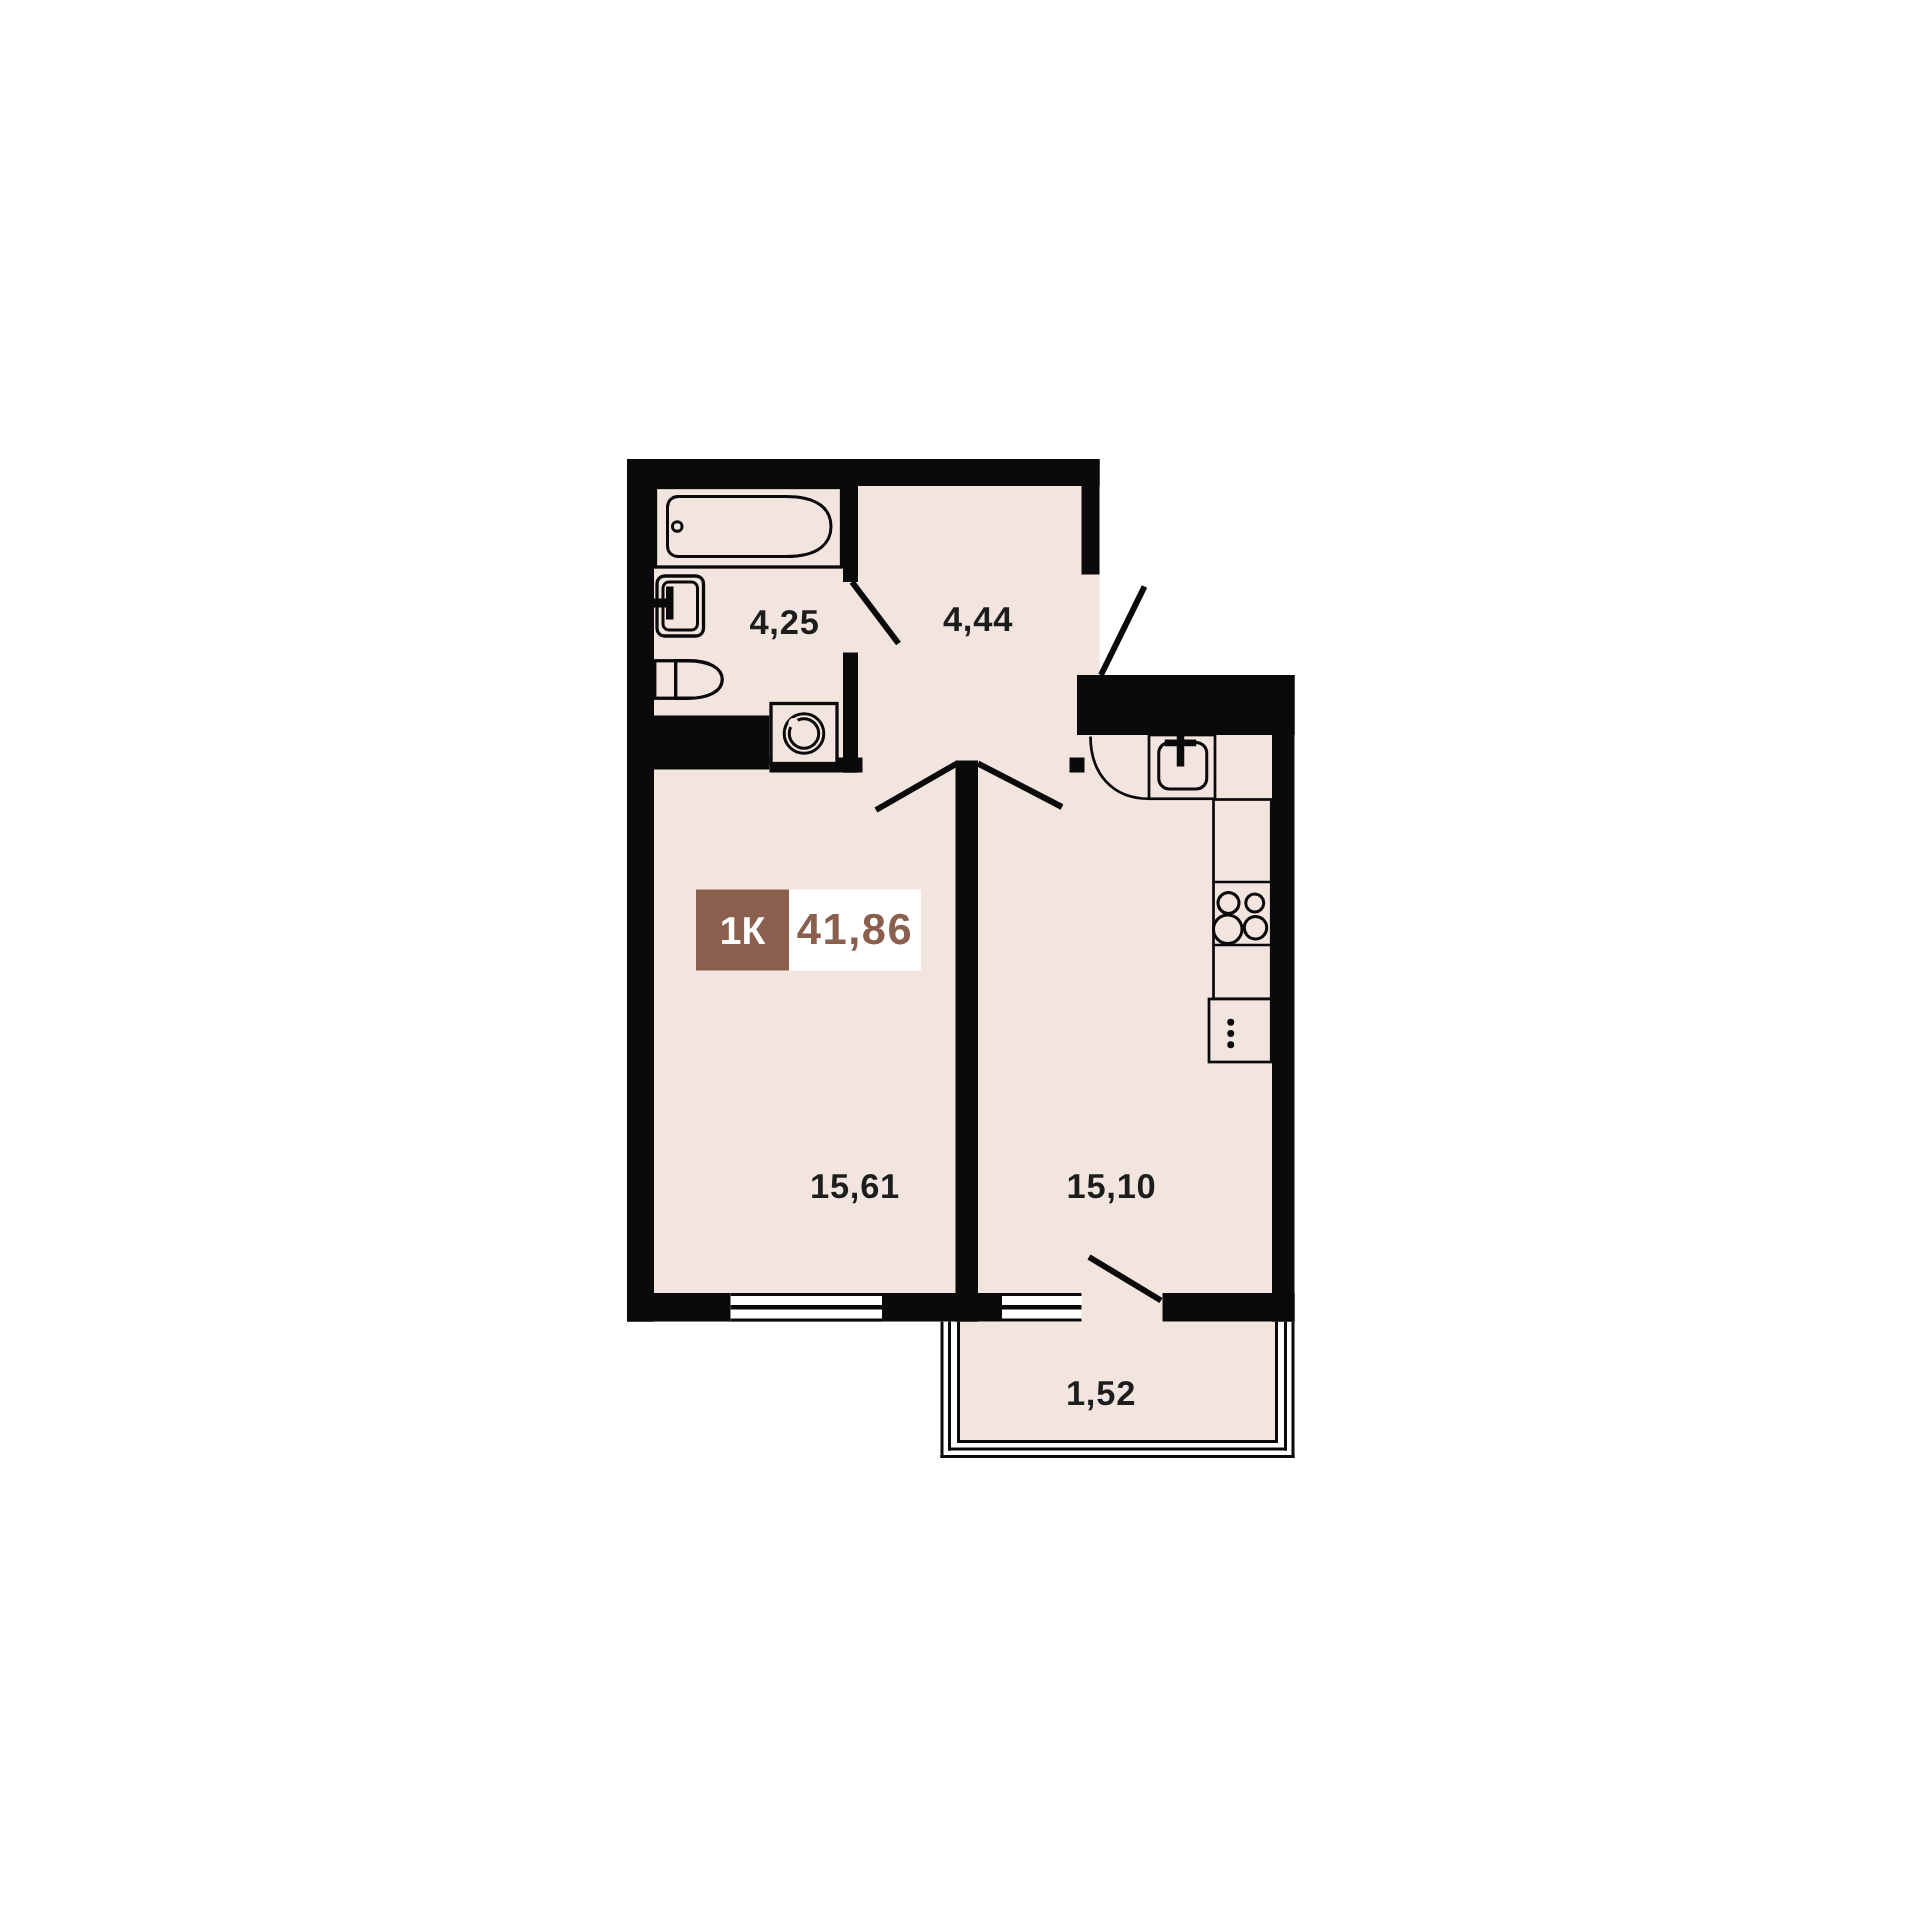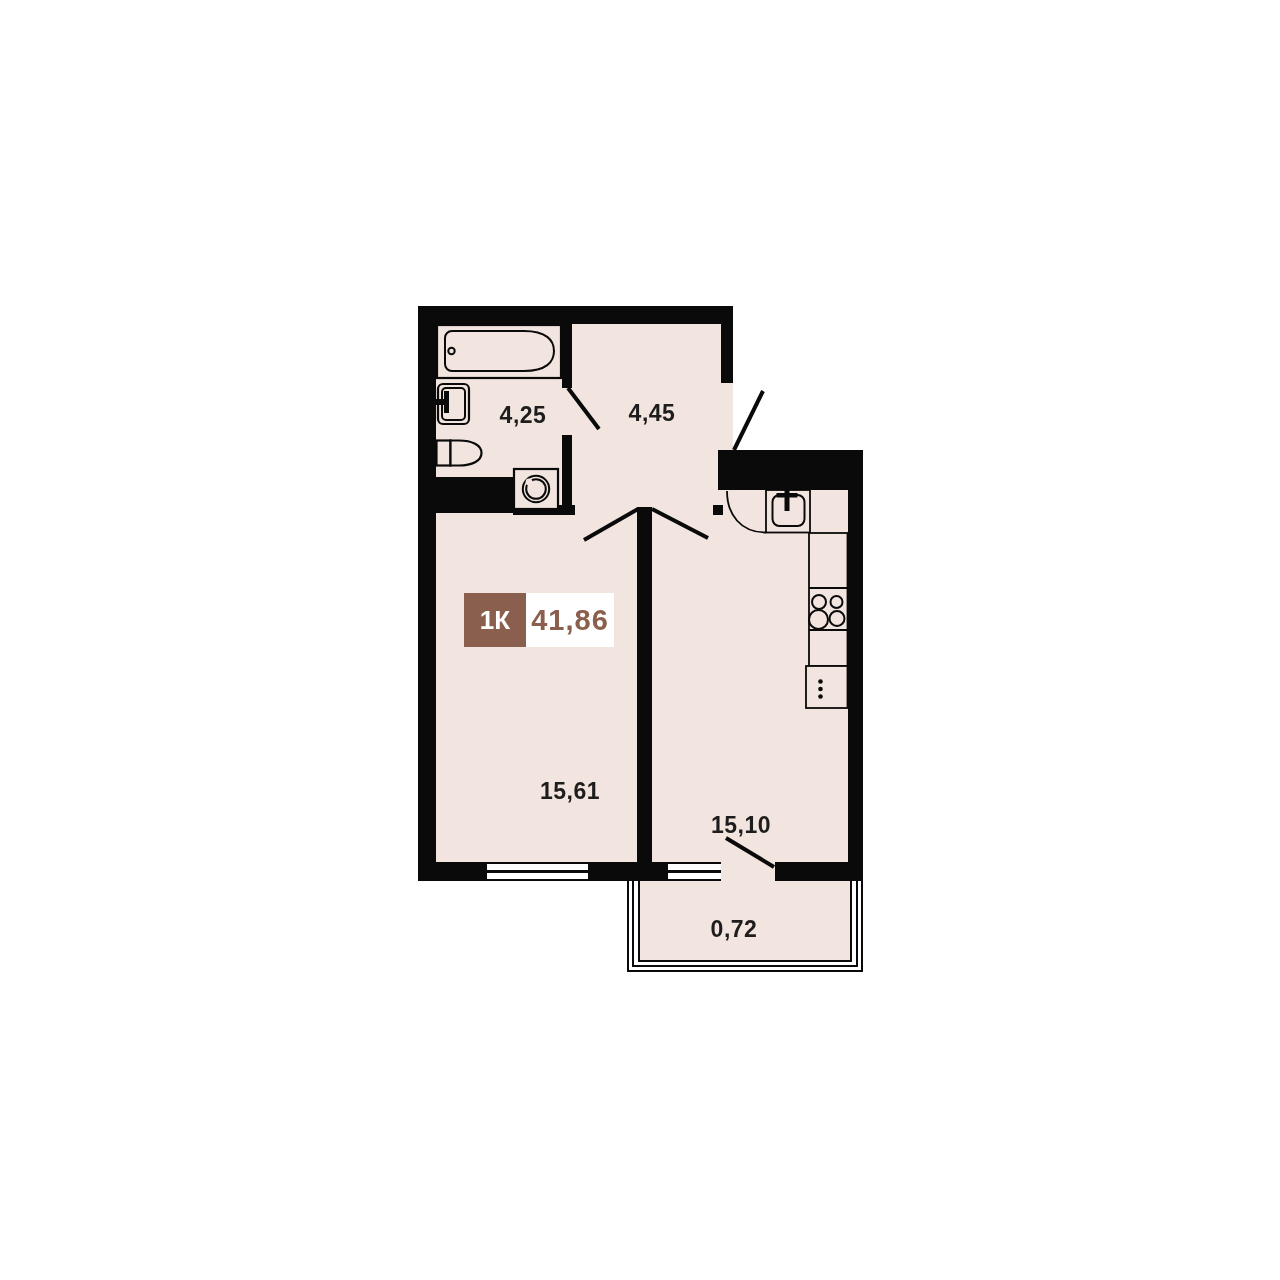--- a/index.html
+++ b/index.html
@@ -131,23 +131,23 @@
 
     <g>
       <rect class="s18" x="806" y="666" width="41.5" height="42"></rect>
       <circle class="blk" cx="820.5" cy="681.5" r="2.3"></circle>
       <circle class="blk" cx="820.5" cy="689" r="2.3"></circle>
       <circle class="blk" cx="820.5" cy="696.5" r="2.3"></circle>
     </g>
   </svg>
 
   <div class="room-label" style="left:523px;top:415px;">4,25</div>
-  <div class="room-label" style="left:652px;top:413px;">4,45</div>
+  <div class="room-label" style="left:652px;top:413px;">4,44</div>
   <div class="room-label" style="left:534px;top:791px;margin-left:36px;">15,61</div>
-  <div class="room-label" style="left:741px;top:791px;margin-top:34px;">15,10</div>
-  <div class="room-label" style="left:734px;top:929px;">0,72</div>
+  <div class="room-label" style="left:741px;top:791px;">15,10</div>
+  <div class="room-label" style="left:734px;top:929px;">1,52</div>
 
   <div class="badge">
     <div class="badge-type">1К</div>
     <div class="badge-area">41,86</div>
   </div>
 
 </div>
 
 </body></html>

